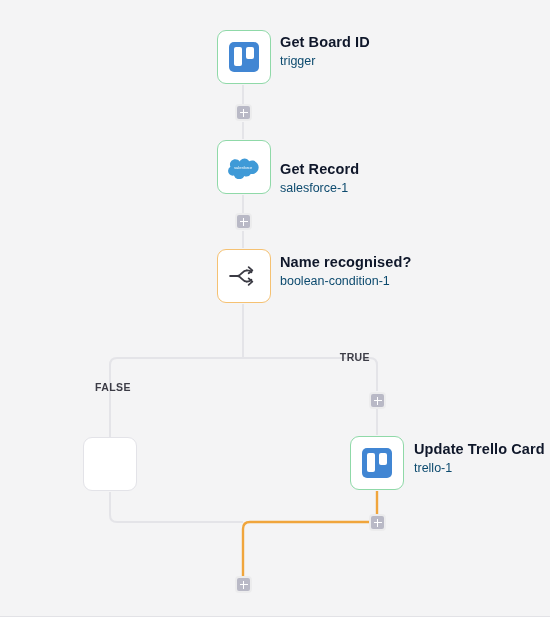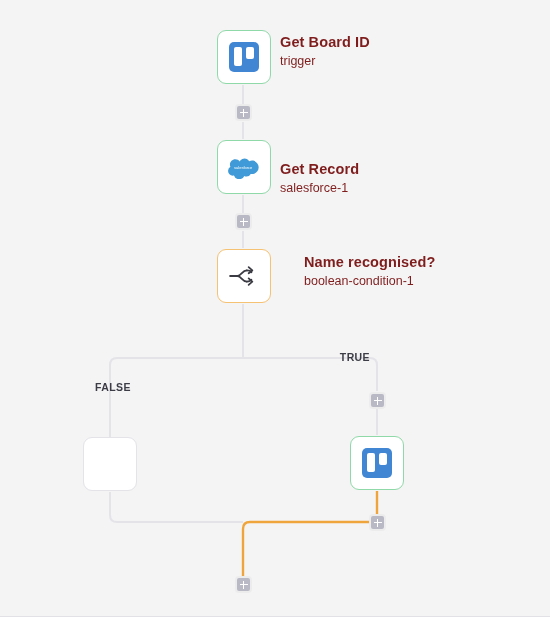--- a/index.html
+++ b/index.html
@@ -46,26 +46,26 @@
   .node.empty  { border: 1.6px solid #e3e3e8; }
 
   .node-label {
     position: absolute;
     white-space: nowrap;
     line-height: 1.25;
   }
   .node-title {
     font-size: 14.5px;
     font-weight: bold;
-    color: #7f1d1d;
+    color: #0f172a;
     letter-spacing: 0.1px;
   }
   .node-sub {
     font-size: 12.5px;
-    color: #7f1d1d;
+    color: #0c4a6e;
     margin-top: 3px;
   }
 
   
   .trello-icon {
     width: 30px;
     height: 30px;
     background: #4186d3;
     border-radius: 5px;
     position: relative;
@@ -176,38 +176,42 @@
   <div class="node orange" style="left:217px; top:249px;">
     <svg class="fork-icon" viewBox="0 0 34 28">
       <path d="M2 14 h8 c4 0 5 -6 10 -6" fill="none" stroke="#3b3b44" stroke-width="1.9" stroke-linecap="round"></path>
       <path d="M10 14 c4 0 5 6 10 6" fill="none" stroke="#3b3b44" stroke-width="1.9" stroke-linecap="round"></path>
       <path d="M20 8 c4 0 5 2 5 2" fill="none" stroke="#3b3b44" stroke-width="1.9" stroke-linecap="round"></path>
       <path d="M20 20 c4 0 5 -2 5 -2" fill="none" stroke="#3b3b44" stroke-width="1.9" stroke-linecap="round"></path>
       <path d="M22 4.5 L26 8 L22 11" fill="none" stroke="#3b3b44" stroke-width="1.9" stroke-linecap="round" stroke-linejoin="round"></path>
       <path d="M22 16.5 L26 20 L22 23.5" fill="none" stroke="#3b3b44" stroke-width="1.9" stroke-linecap="round" stroke-linejoin="round"></path>
     </svg>
   </div>
-  <div class="node-label" style="left:280px; top:253px;margin-left:24px;">
+  <div class="node-label" style="left:280px; top:253px;">
     <div class="node-title">Name recognised?</div>
     <div class="node-sub">boolean-condition-1</div>
   </div>
 
   <div class="branch-label" style="left:95px; top:369px;margin-top:12px;">FALSE</div>
   <div class="branch-label" style="left:370px; top:351px; transform:translateX(-100%);">TRUE</div>
 
   <div class="plus" style="left:369px; top:392px;"></div>
 
   <div class="node empty" style="left:83px; top:437px;"></div>
 
   <div class="node green" style="left:350px; top:436px;">
     <div class="trello-icon">
       <span class="bar left"></span>
       <span class="bar right"></span>
     </div>
   </div>
+  <div class="node-label" style="left:414px; top:440px;">
+    <div class="node-title">Update Trello Card</div>
+    <div class="node-sub">trello-1</div>
+  </div>
 
   <div class="plus" style="left:369px; top:514px;"></div>
 
   <div class="plus" style="left:235px; top:576px;"></div>
 
 </div>
 
 <div id="bottom-strip"></div>
 
 </body></html>

